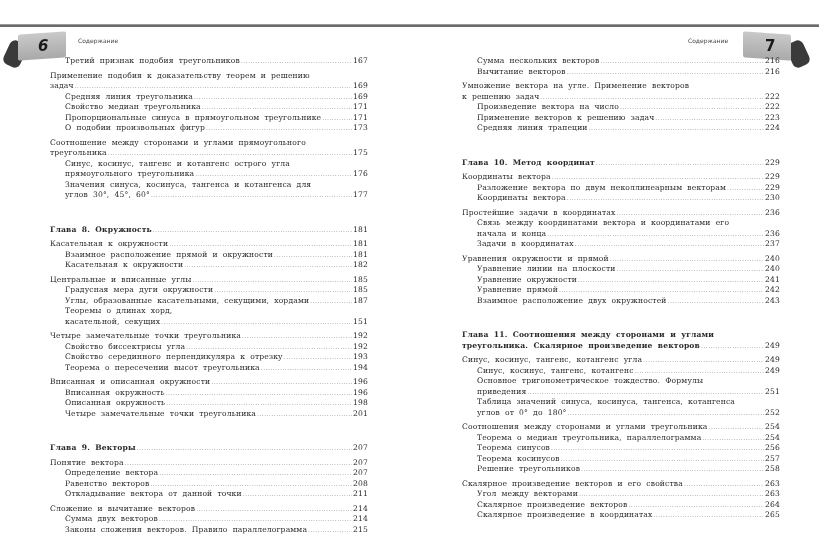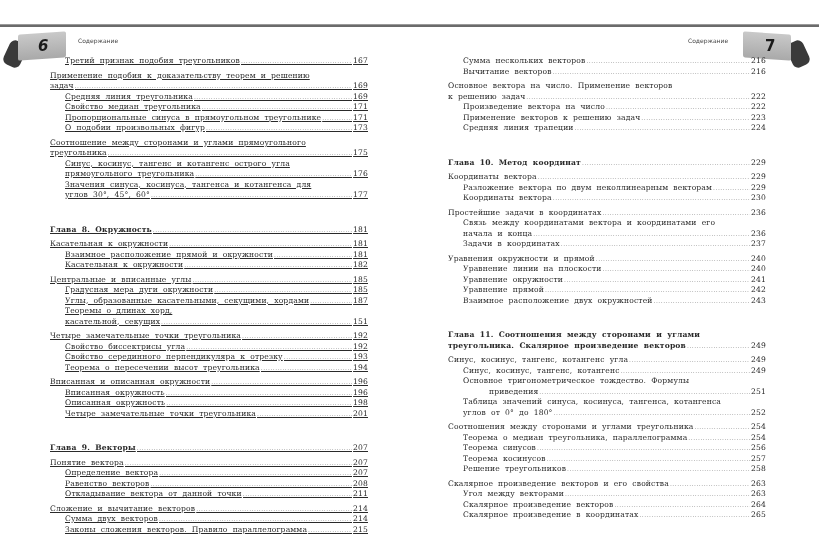--- a/index.html
+++ b/index.html
@@ -41,22 +41,22 @@
   .page-right .tab-num { left: 22px; }
 
   .running-head {
     position: absolute; top: 10px; font-family: "DejaVu Sans", sans-serif;
     font-size: 6px; color: #444;
   }
   .page-left .running-head { left: 78px; }
   .page-right .running-head { left: 278px; }
 
   .toc { position: absolute; top: 29px; }
-  .page-left .toc { left: 50px; width: 318px; text-decoration: underline; }
-  .page-right .toc { left: 38px; width: 318px; }
+  .page-left .toc { left: 50px; width: 318px; }
+  .page-right .toc { left: 52px; width: 318px; }
 
   .entry {
     font-size: 7.6px; line-height: 10.5px; letter-spacing: 0.15px;
     word-spacing: 2.5px; position: relative;
   }
   .entry.l1 { padding-left: 0; }
   .entry.l2 { padding-left: 15px; }
   .entry.chapter { font-weight: bold; }
   .entry.gap { margin-top: 4px; }
   .entry.gap-big { margin-top: 24px; }
@@ -343,21 +343,21 @@
         </div>
       </div>
       <div class="entry l2">
         <div class="line">
           <span class="t">Вычитание векторов</span>
           <span class="dots"></span>
           <span class="pg">216</span>
         </div>
       </div>
       <div class="entry l1 gap">
-        <div class="pretext">Основное вектора на число. Применение векторов</div>
+        <div class="pretext">Умножение вектора на угле. Применение векторов</div>
         <div class="line">
           <span class="t">к решению задач</span>
           <span class="dots"></span>
           <span class="pg">222</span>
         </div>
       </div>
       <div class="entry l2">
         <div class="line">
           <span class="t">Произведение вектора на число</span>
           <span class="dots"></span>
@@ -481,21 +481,21 @@
       <div class="entry l2">
         <div class="line">
           <span class="t">Синус, косинус, тангенс, котангенс</span>
           <span class="dots"></span>
           <span class="pg">249</span>
         </div>
       </div>
       <div class="entry l2">
         <div class="pretext">Основное тригонометрическое тождество. Формулы</div>
         <div class="line">
-          <span class="t" style="padding-left: 0px; margin-left: 26px;">приведения</span>
+          <span class="t" style="padding-left: 0px;">приведения</span>
           <span class="dots"></span>
           <span class="pg">251</span>
         </div>
       </div>
       <div class="entry l2">
         <div class="pretext">Таблица значений синуса, косинуса, тангенса, котангенса</div>
         <div class="line">
           <span class="t" style="padding-left: 0px;">углов от 0° до 180°</span>
           <span class="dots"></span>
           <span class="pg">252</span>

